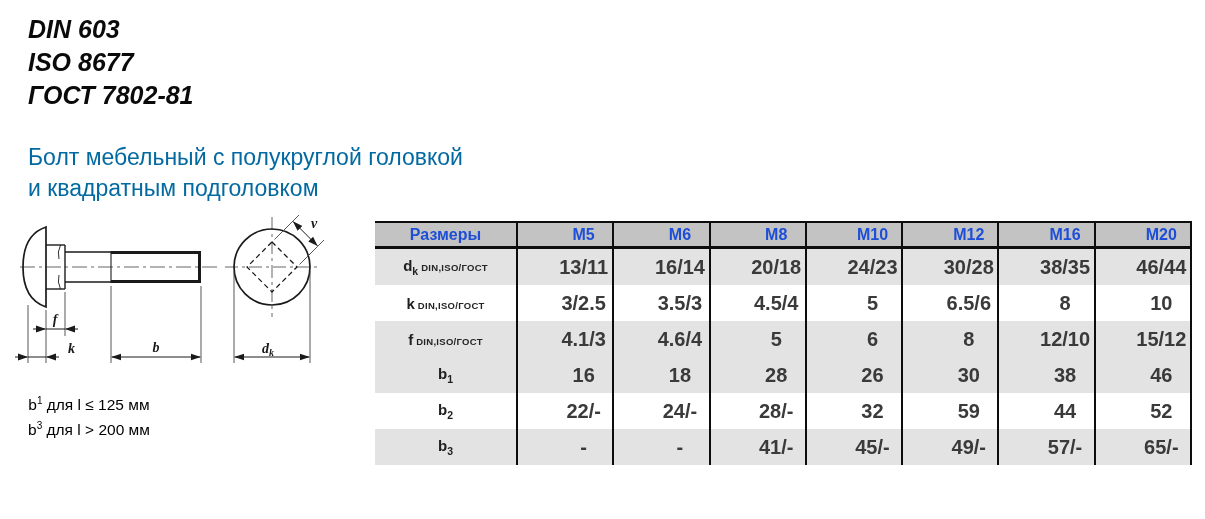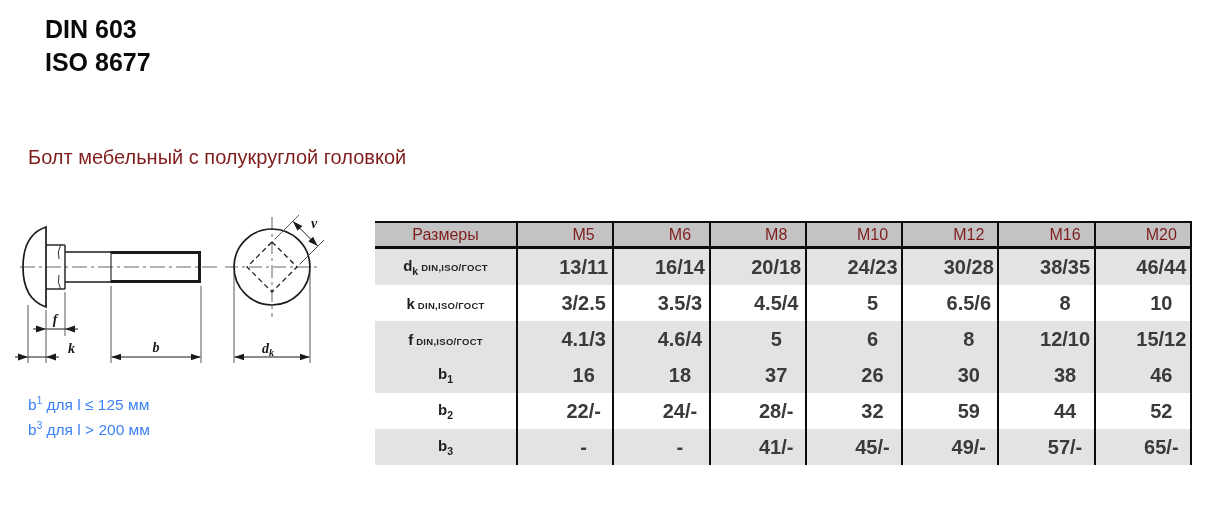--- a/index.html
+++ b/index.html
@@ -1,52 +1,54 @@
 <!DOCTYPE html>
 <html><head>
 <meta charset="utf-8">
 <style>
   html,body{margin:0;padding:0;}
   body{
     width:1205px;height:519px;background:#ffffff;position:relative;overflow:hidden;
     font-family:"Liberation Sans",sans-serif;color:#111;
     --header-bg:#c3c3c3; --row-alt-bg:#e3e3e3; --tborder:#0d0d0d; --value-text:#3a3a3a;
   }
-  .standards{position:absolute;left:45px;top:13px;font-size:25px;font-weight:bold;line-height:33px;color:#0a0a0a;}
-  .subtitle{position:absolute;left:28px;top:142px;font-size:20px;line-height:31px;color:#7f1d1d;}
-  .footnotes{position:absolute;left:28px;top:390px;font-size:15.5px;line-height:21px;color:#3b82f6;}
+  .standards{position:absolute;left:28px;top:13px;font-size:25px;font-weight:bold;line-height:33px;color:#0a0a0a;font-style:italic;}
+  .subtitle{position:absolute;left:28px;top:142px;font-size:23px;line-height:31px;color:#0369a1;}
+  .footnotes{position:absolute;left:28px;top:390px;font-size:15.5px;line-height:21px;color:#000000;text-align:center;}
   .footnotes sup{font-size:10px;}
   svg.drawing{position:absolute;left:8px;top:197px;}
   svg.drawing text{font-family:"Liberation Serif",serif;font-style:italic;font-weight:bold;font-size:14px;fill:#1a1a1a;}
 
   .table-wrap{position:absolute;left:375px;top:221px;}
   table{border-collapse:collapse;table-layout:fixed;width:817px;}
   th,td{padding:0;margin:0;text-align:center;vertical-align:middle;}
   thead th{
-    background:var(--header-bg);height:23px;font-size:16px;font-weight:normal;color:#7f1d1d;
+    background:var(--header-bg);height:23px;font-size:16px;font-weight:bold;color:#1d4ed8;
     border-top:2px solid var(--tborder);border-bottom:3px solid var(--tborder);
   }
   th + th, td + td{border-left:2px solid var(--tborder);padding-left:37px;}
   th:last-child, td:last-child{border-right:2px solid var(--tborder);}
   tbody td{height:36px;font-size:20px;font-weight:600;color:var(--value-text);}
   tbody tr.alt{background:var(--row-alt-bg);}
   td.rowlabel{font-weight:600;color:#1f1f1f;font-size:15px;}
   td.rowlabel sub{font-size:10.5px;}
   td.rowlabel .std{font-size:9.5px;font-weight:600;letter-spacing:.3px;margin-left:3px;color:#242424;}
 </style>
 </head>
 <body style="--header-bg: #c3c3c3; --row-alt-bg: #e3e3e3; --tborder: #0d0d0d; --value-text: #3a3a3a;">
 
 <div class="standards">
   <div>DIN 603</div>
   <div>ISO 8677</div>
+  <div>ГОСТ 7802-81</div>
 </div>
 
 <div class="subtitle">
   <div>Болт мебельный с полукруглой головкой</div>
+  <div>и квадратным подголовком</div>
 </div>
 
 <svg class="drawing" width="368" height="182" viewBox="0 0 368 182">
   <defs>
     <marker id="arr" viewBox="0 0 10 10" refX="9.4" refY="5" markerWidth="10" markerHeight="10" orient="auto-start-reverse">
       <path d="M0,1.6 L10,5 L0,8.4 z" fill="#1a1a1a"></path>
     </marker>
   </defs>
 
   <g stroke="#1a1a1a" fill="none">
@@ -180,21 +182,21 @@
           <td>5</td>
           <td>6</td>
           <td>8</td>
           <td>12/10</td>
           <td>15/12</td>
         </tr>
         <tr class="alt">
           <td class="rowlabel"><span>b</span><sub>1</sub></td>
           <td>16</td>
           <td>18</td>
-          <td>37</td>
+          <td>28</td>
           <td>26</td>
           <td>30</td>
           <td>38</td>
           <td>46</td>
         </tr>
         <tr>
           <td class="rowlabel"><span>b</span><sub>2</sub></td>
           <td>22/-</td>
           <td>24/-</td>
           <td>28/-</td>

